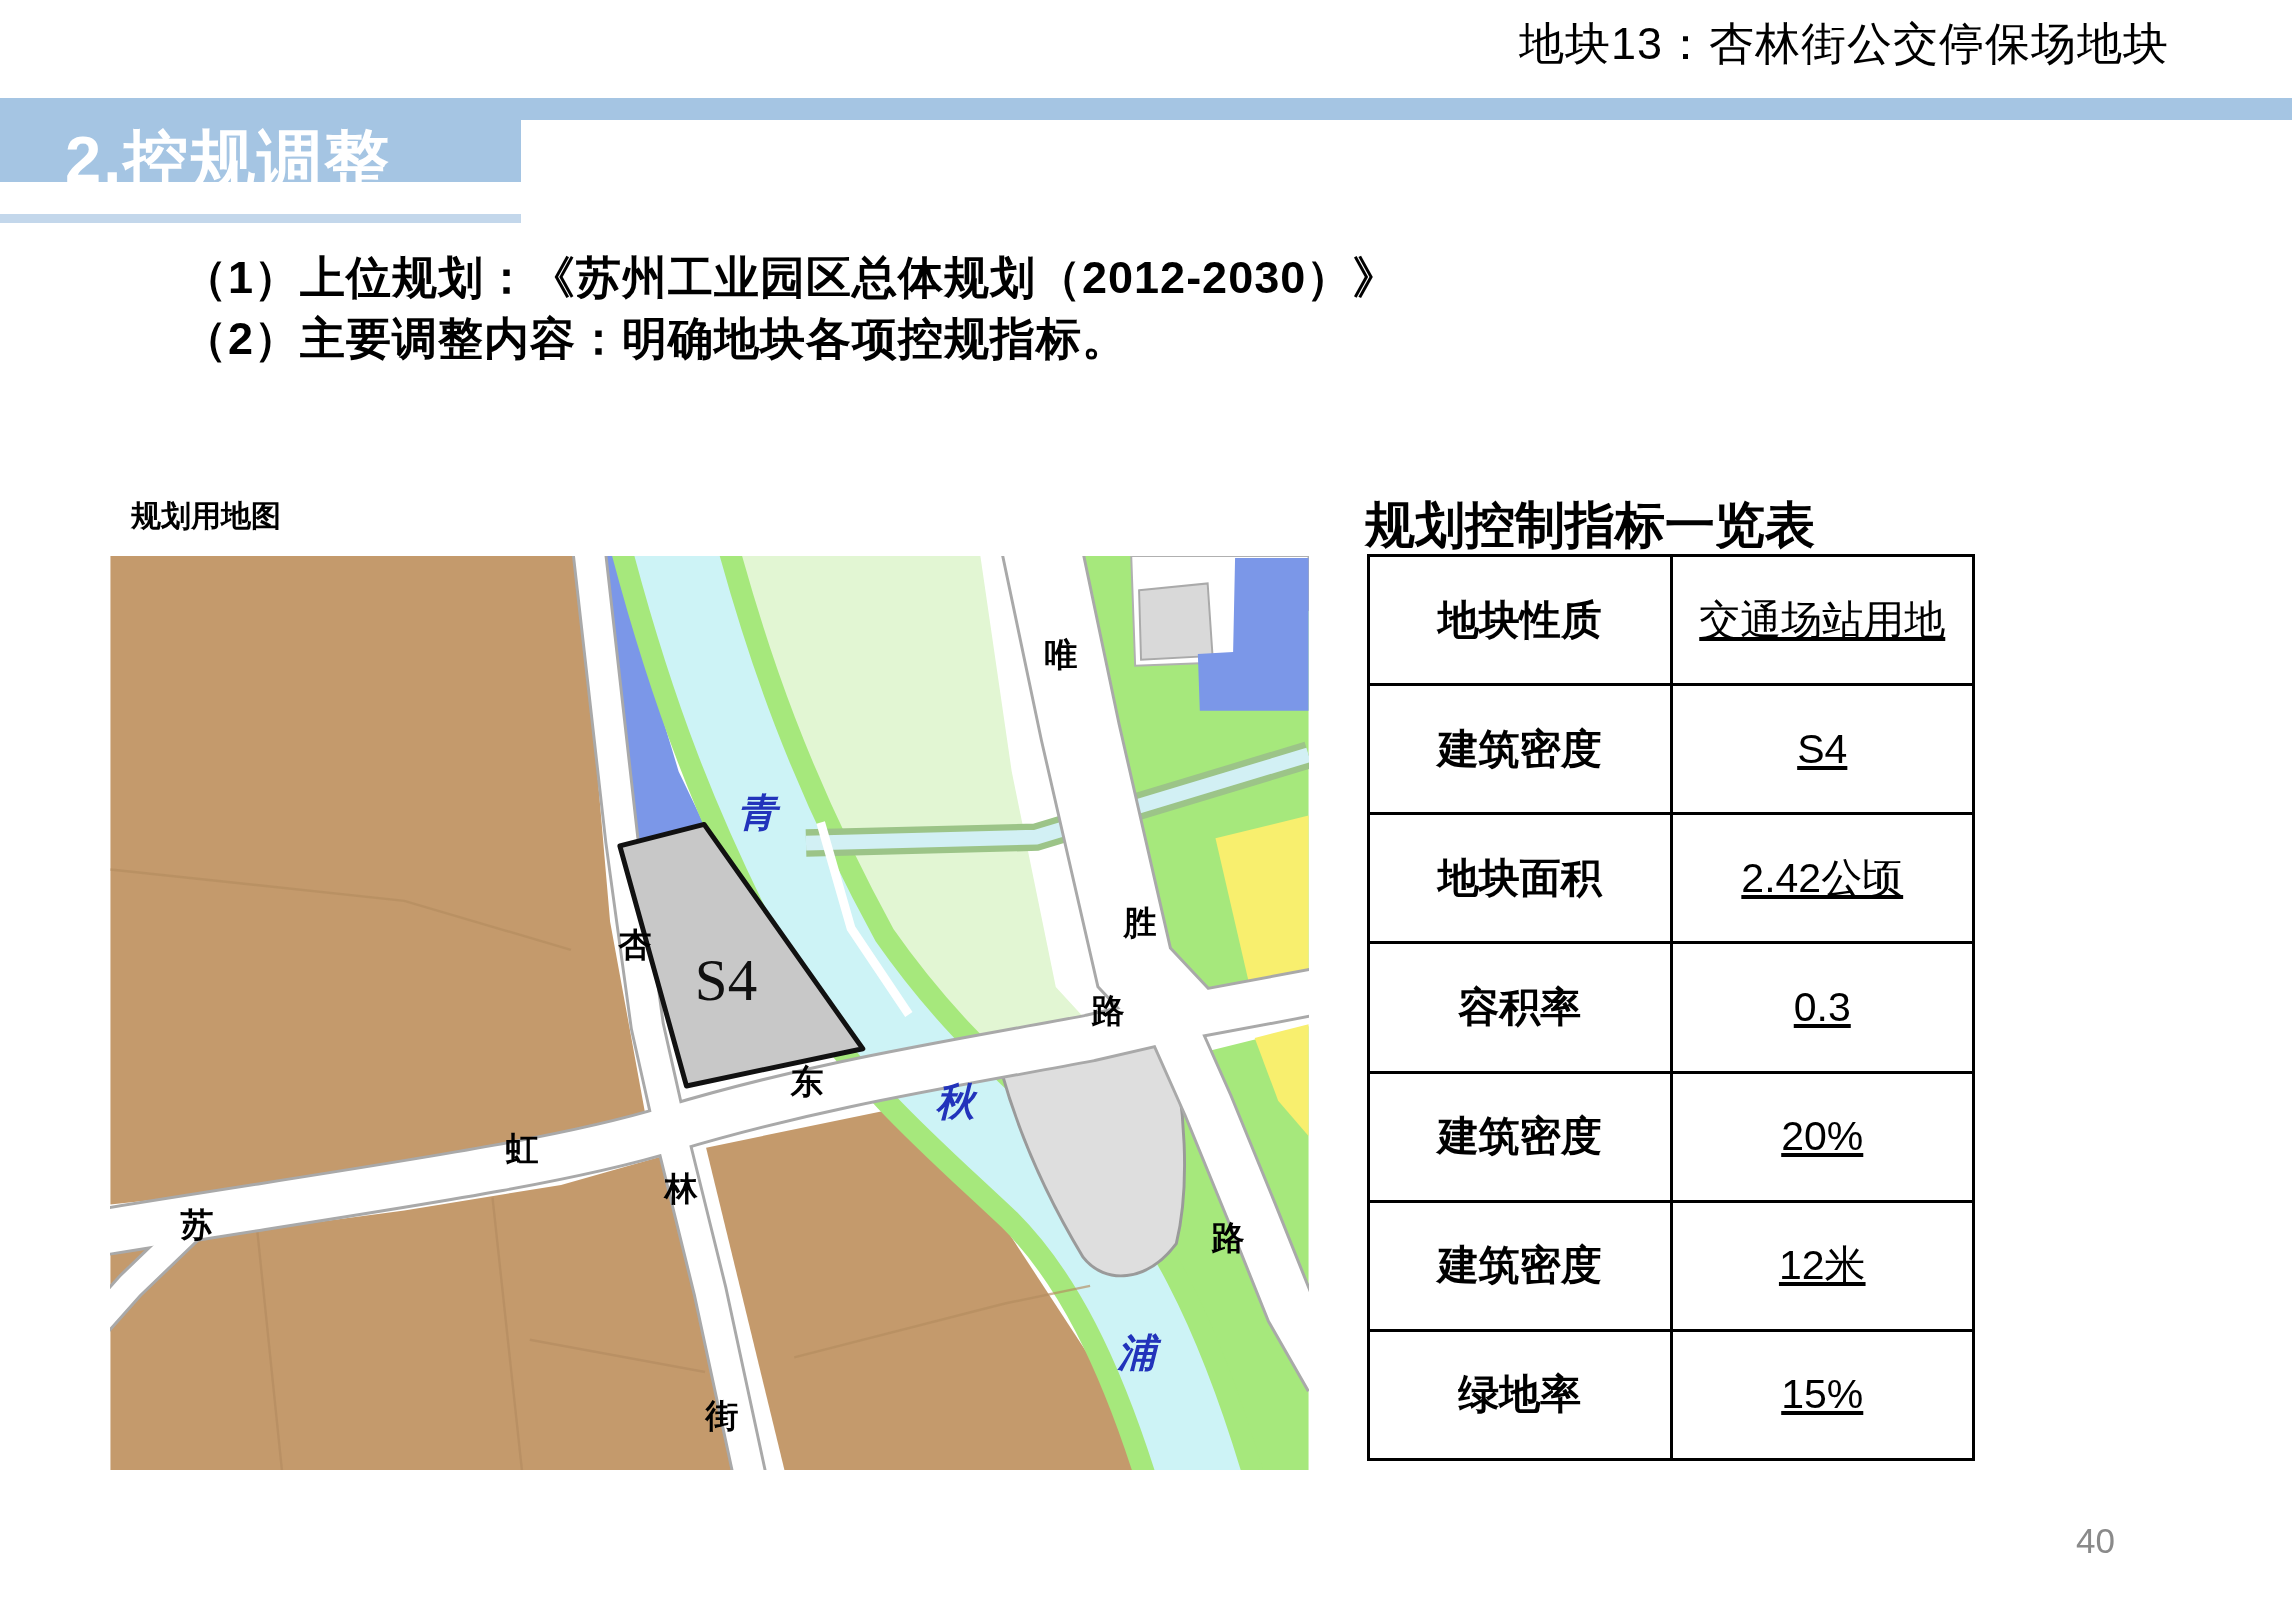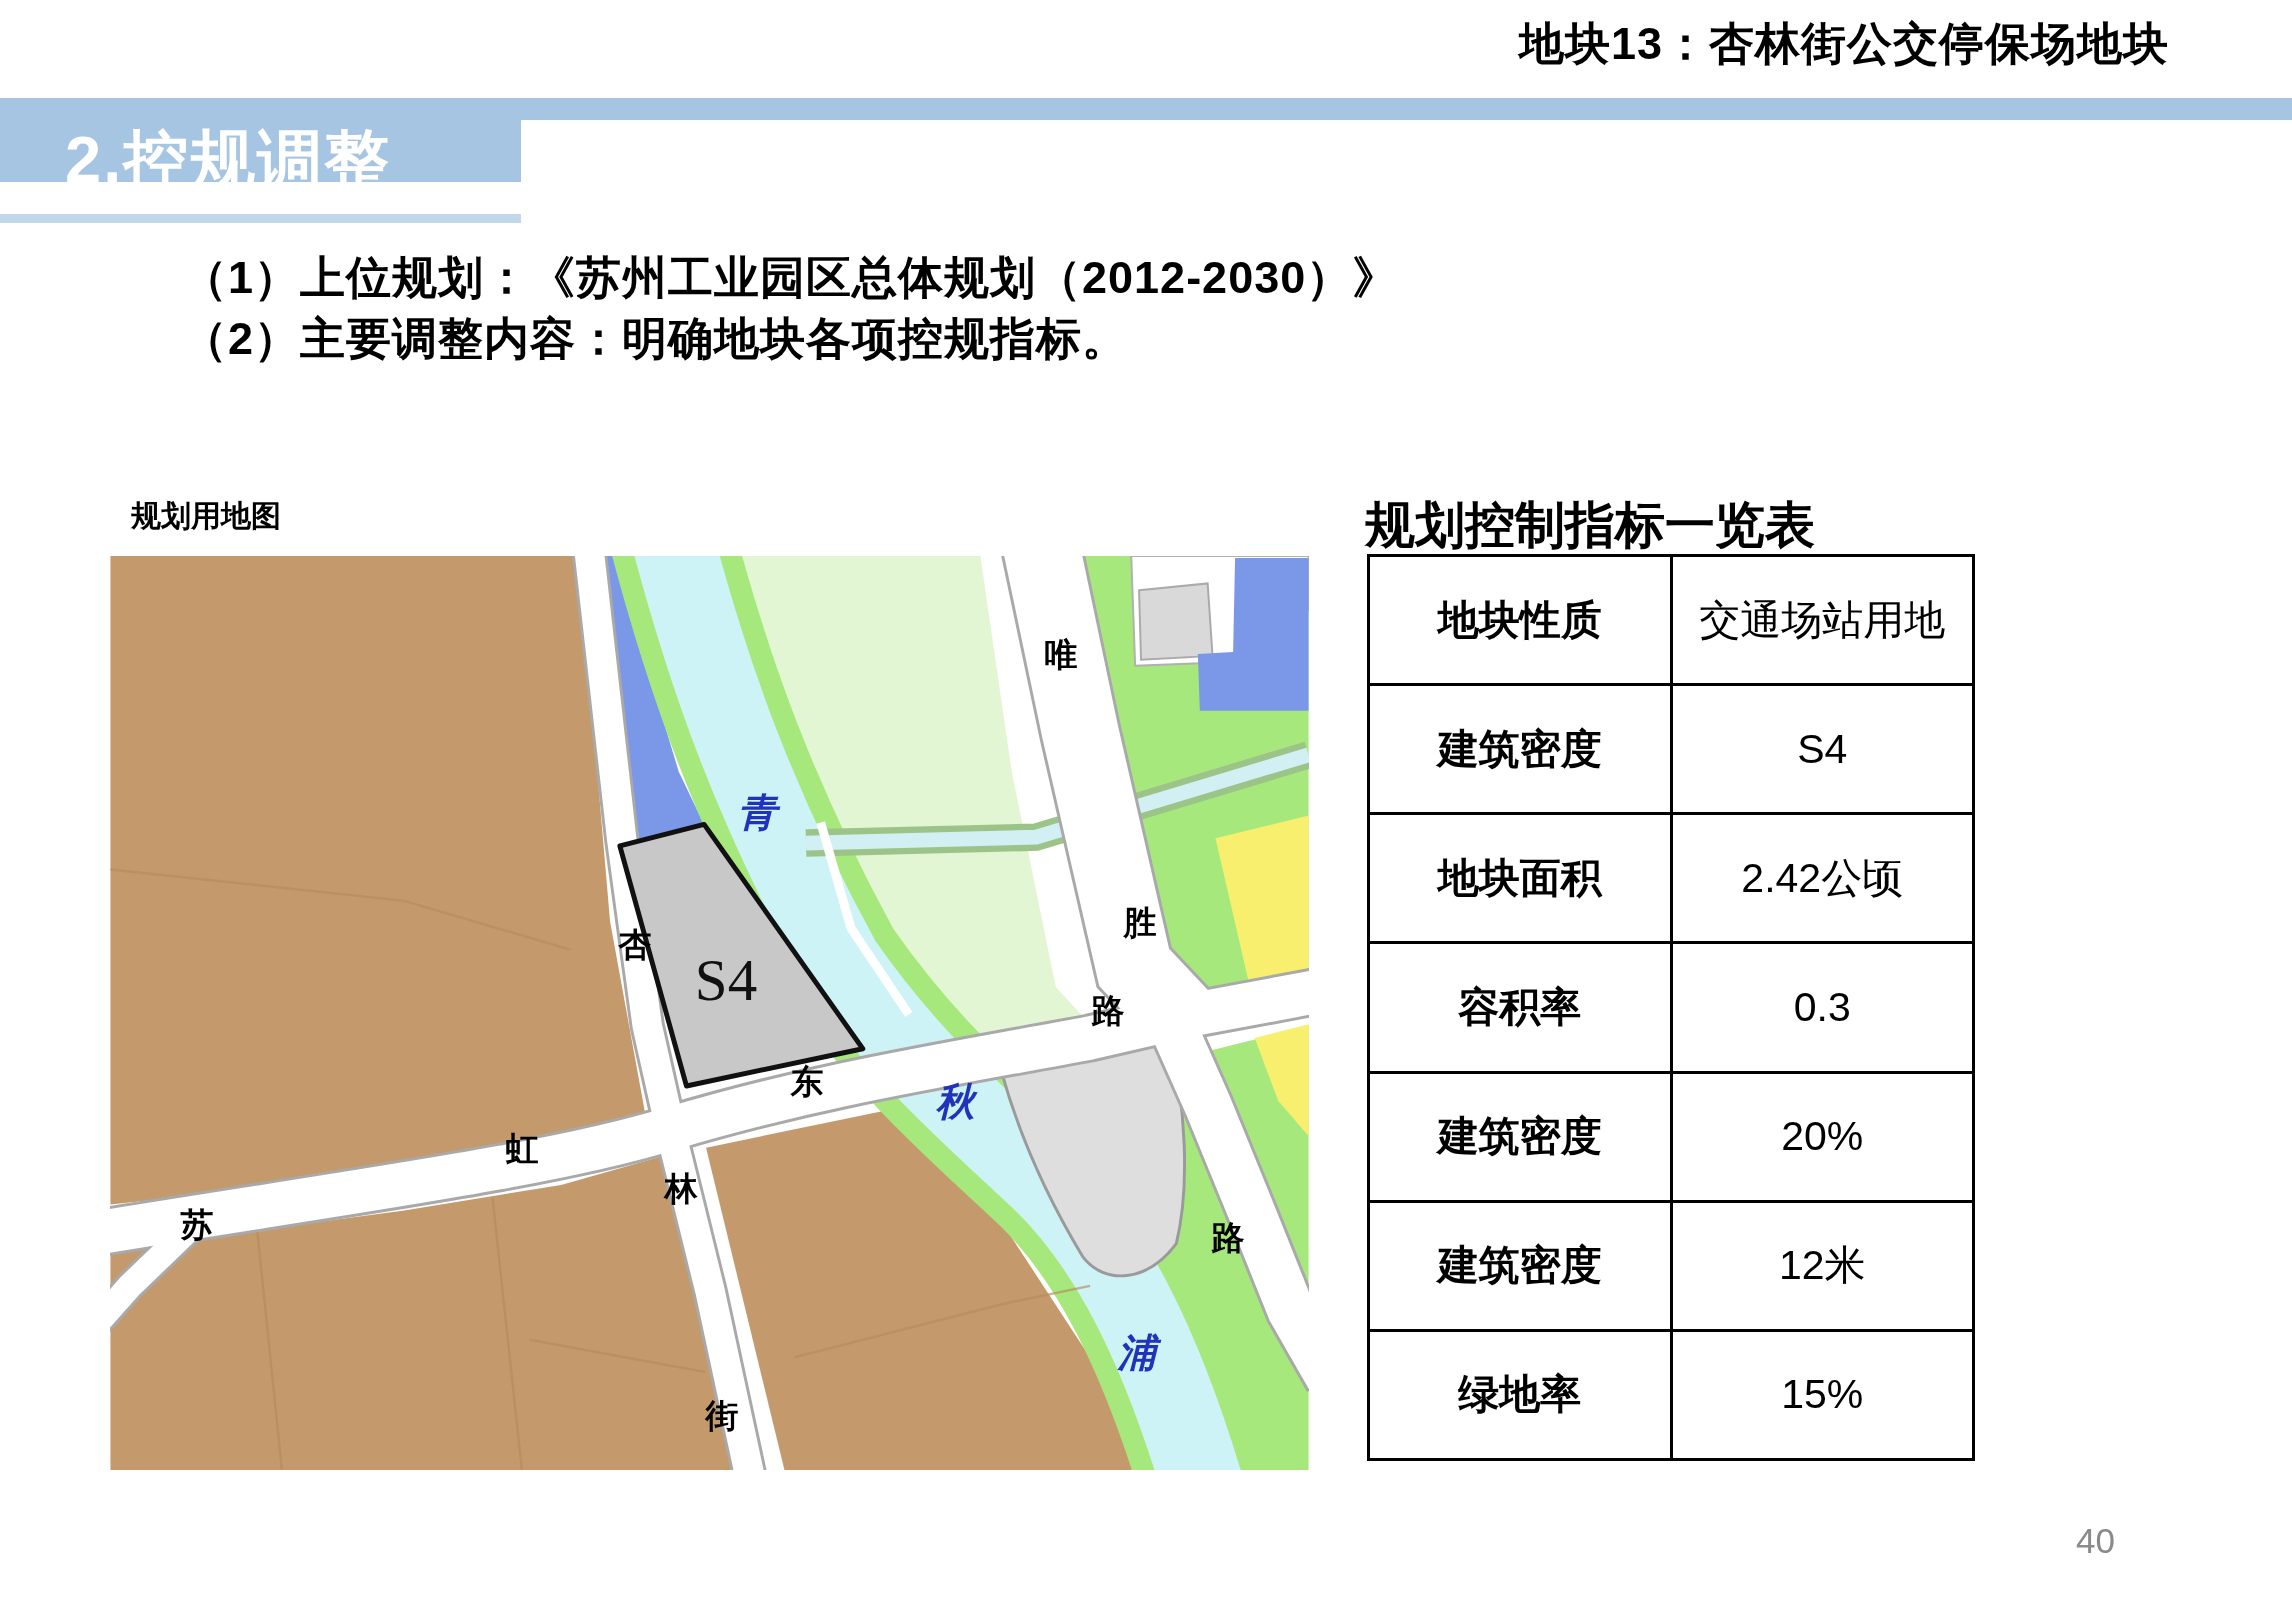--- a/index.html
+++ b/index.html
@@ -1,20 +1,20 @@
 <!DOCTYPE html>
 <html style="--c-banner: #a5c5e3; --c-banner-strip: #c3d7eb; --c-pagenum: #8a8a8a; --c-brown: #c49a6c; --c-water: #cdf3f6; --c-bank-green: #a6e87c; --c-pale-green: #e2f6d3; --c-blue-plot: #7b97e8; --c-yellow-plot: #f8ef6e; --c-gray-plot: #dedede; --c-s4-gray: #c8c8c8; --c-road-white: #ffffff; --c-road-casing: #a9a9a9;"><head>
 <meta charset="utf-8">
 <style>
   html,body{margin:0;padding:0;background:#fff;}
   body{position:relative;width:2293px;height:1621px;overflow:hidden;
        font-family:"Liberation Sans","DejaVu Sans",sans-serif;color:#000;}
 
   
-  .slide-title{position:absolute;top:13.7px;right:124px;font-size:45px;font-weight:700;letter-spacing:1px;}
+  .slide-title{position:absolute;top:13.7px;right:124px;font-size:45px;font-weight:400;letter-spacing:1px;}
 
   .banner-bar{position:absolute;left:0;top:98px;width:100%;height:21.6px;background:var(--c-banner,#a5c5e3);}
   .banner-block{position:absolute;left:0;top:98px;width:521px;height:84px;background:var(--c-banner,#a5c5e3);}
   .banner-block .banner-text{position:absolute;left:65px;top:17.6px;font-size:65px;font-weight:700;color:#fff;letter-spacing:2px;}
   .banner-strip{position:absolute;left:0;top:214px;width:521px;height:8.8px;background:var(--c-banner-strip,#c3d7eb);}
 
   .body-lines{position:absolute;left:182px;top:247px;font-size:45px;font-weight:700;line-height:61px;letter-spacing:1px;}
 
   .map-label{position:absolute;left:131px;top:496px;font-size:30px;font-weight:700;}
   .table-label{position:absolute;left:1365px;top:492px;font-size:50px;font-weight:700;}
@@ -22,21 +22,21 @@
   
   .map-wrap{position:absolute;left:110px;top:556px;width:1199px;height:914px;}
   .map-wrap svg{position:absolute;left:0;top:0;}
   .map-lbl{position:absolute;transform:translate(-50%,-50%);font-size:33px;font-weight:600;color:#000;line-height:1;}
   .map-lbl.river{color:#2233bb;font-family:"Liberation Serif","DejaVu Serif",serif;font-style:italic;font-weight:700;font-size:39px;}
   .map-lbl.plot{font-family:"Liberation Serif","DejaVu Serif",serif;font-style:normal;font-weight:400;font-size:59px;color:#111;}
 
   
   .spec-table{position:absolute;left:1367px;top:554px;width:608px;height:907px;border-collapse:collapse;table-layout:fixed;}
   .spec-table td{border:3.9px solid #000;text-align:center;vertical-align:middle;font-size:41px;font-weight:600;background:#fff;}
-  .spec-table td.val{font-weight:500;}
+  .spec-table td.val{font-weight:500;text-decoration:underline;}
 
   .page-number{position:absolute;left:2076px;top:1521px;font-size:35px;color:var(--c-pagenum,#8a8a8a);}
 </style>
 </head>
 <body>
 
 <div class="slide-title">地块13：杏林街公交停保场地块</div>
 <div class="banner-bar"></div>
 <div class="banner-block">
   <span class="banner-text">2.控规调整</span>

